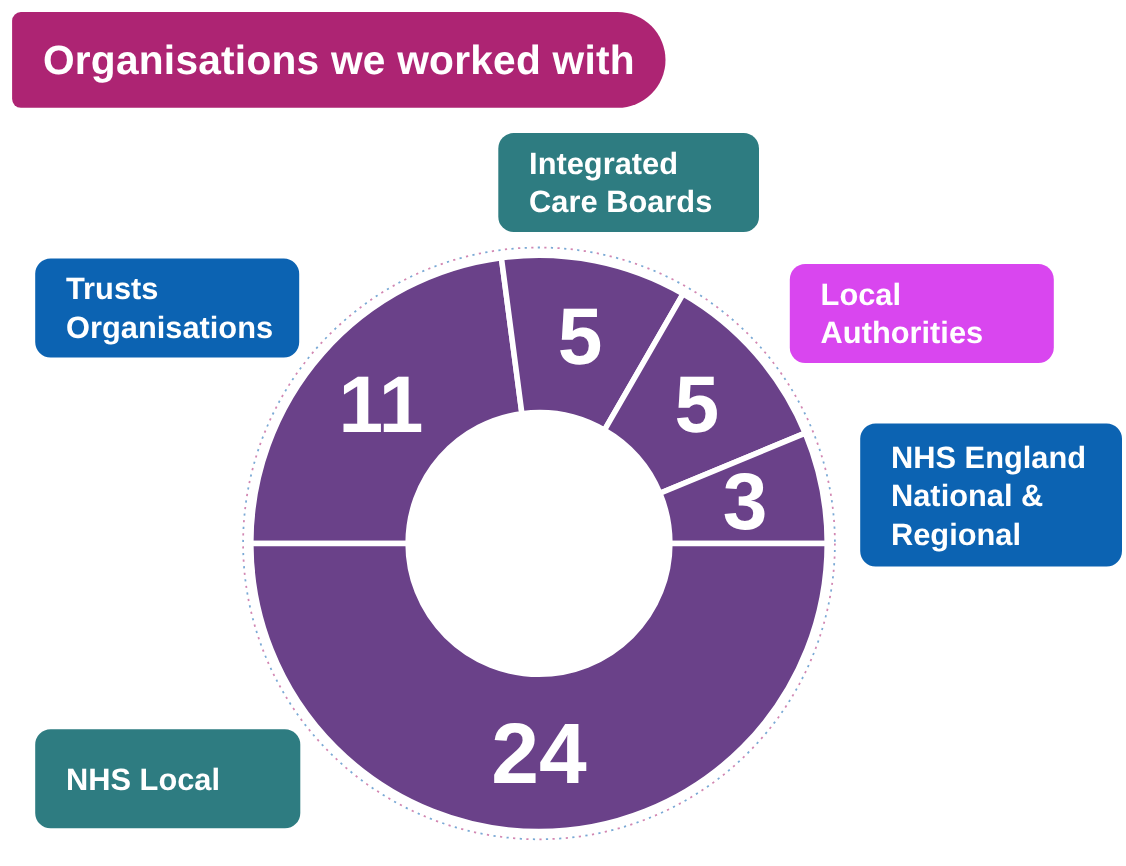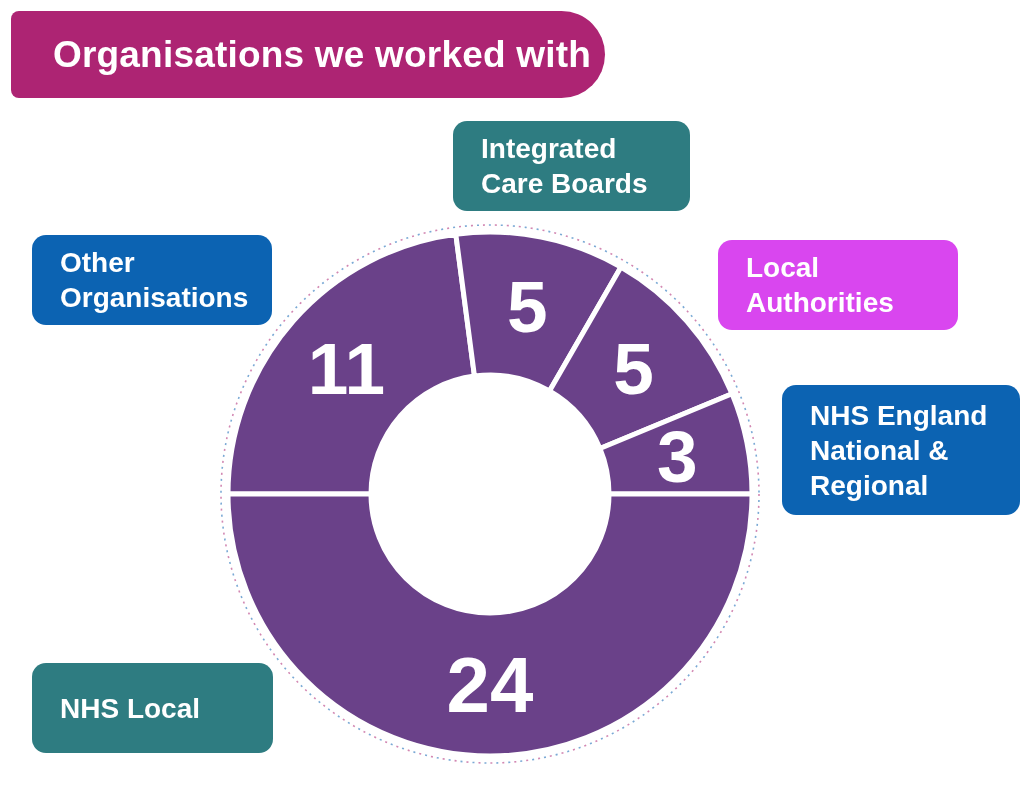--- a/index.html
+++ b/index.html
@@ -4,21 +4,21 @@
 <style>
   html,body { margin:0; padding:0; }
   body {
     width:1024px; height:787px; position:relative; overflow:hidden;
     background:#ffffff;
     font-family:"Liberation Sans", sans-serif;
   }
   .banner {
     position:absolute; left:11px; top:11px; width:594px; height:87px;
     border-radius:8px 44px 44px 8px;
-    display:flex; align-items:center; padding-left:28px; box-sizing:border-box;justify-content:center;
+    display:flex; align-items:center; padding-left:28px; box-sizing:border-box;
   }
   .banner .banner-text {
     color:#ffffff; font-weight:bold; font-size:37px; letter-spacing:0.2px;
   }
   .donut-svg { position:absolute; left:0; top:0; }
   .callout {
     position:absolute; border-radius:14px; box-sizing:border-box;
     display:flex; align-items:center; padding-left:28px; padding-right:16px;
   }
   .callout .callout-text {
@@ -63,19 +63,19 @@
 Authorities</span>
 </div>
 
 <div id="co-nhse" class="callout" style="background: rgb(12, 99, 178);">
   <span class="callout-text">NHS England
 National &amp;
 Regional</span>
 </div>
 
 <div id="co-other" class="callout" style="background: rgb(12, 99, 178);">
-  <span class="callout-text">Other
+  <span class="callout-text">Trusts
 Organisations</span>
 </div>
 
 <div id="co-trusts" class="callout" style="background: rgb(46, 124, 129);">
   <span class="callout-text">NHS Local</span>
 </div>
 
 </body></html>

